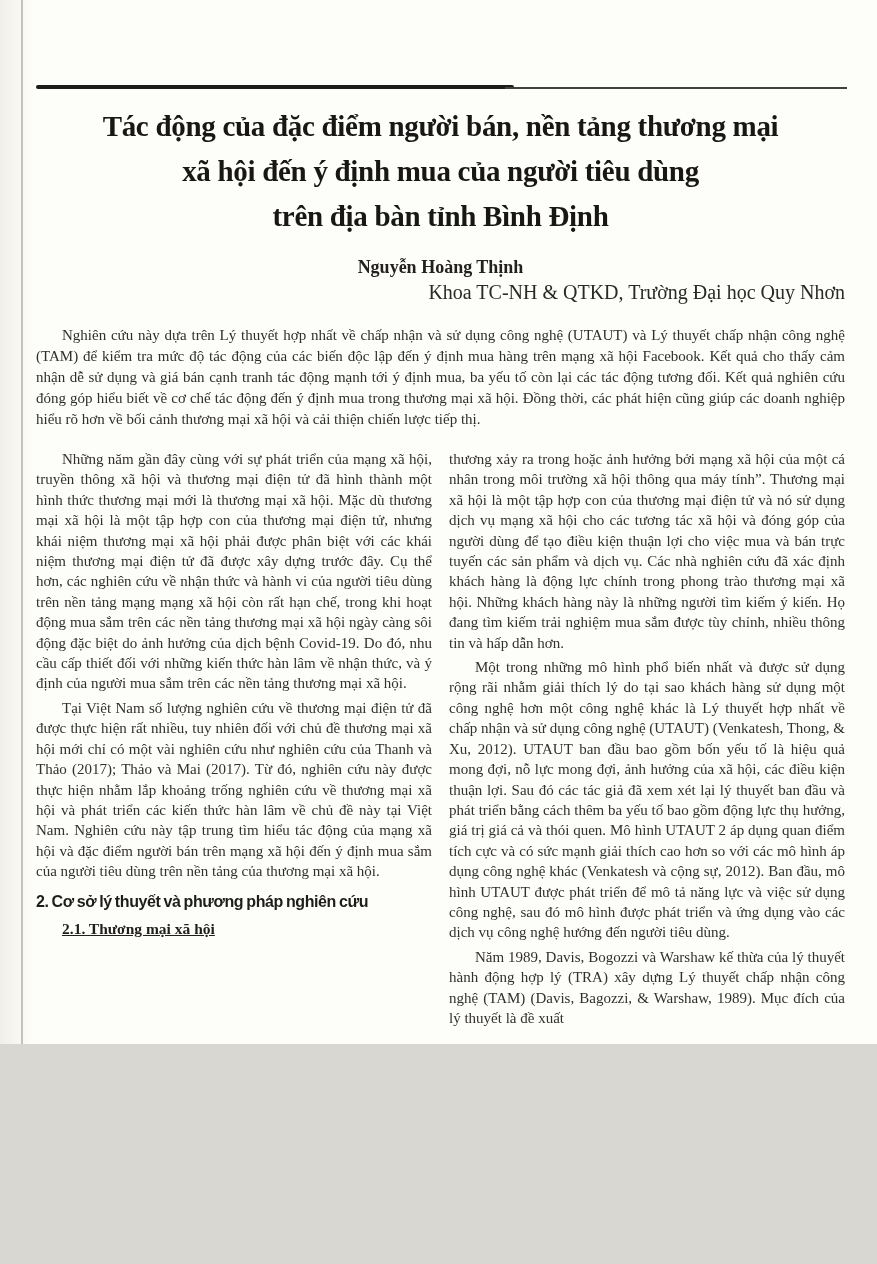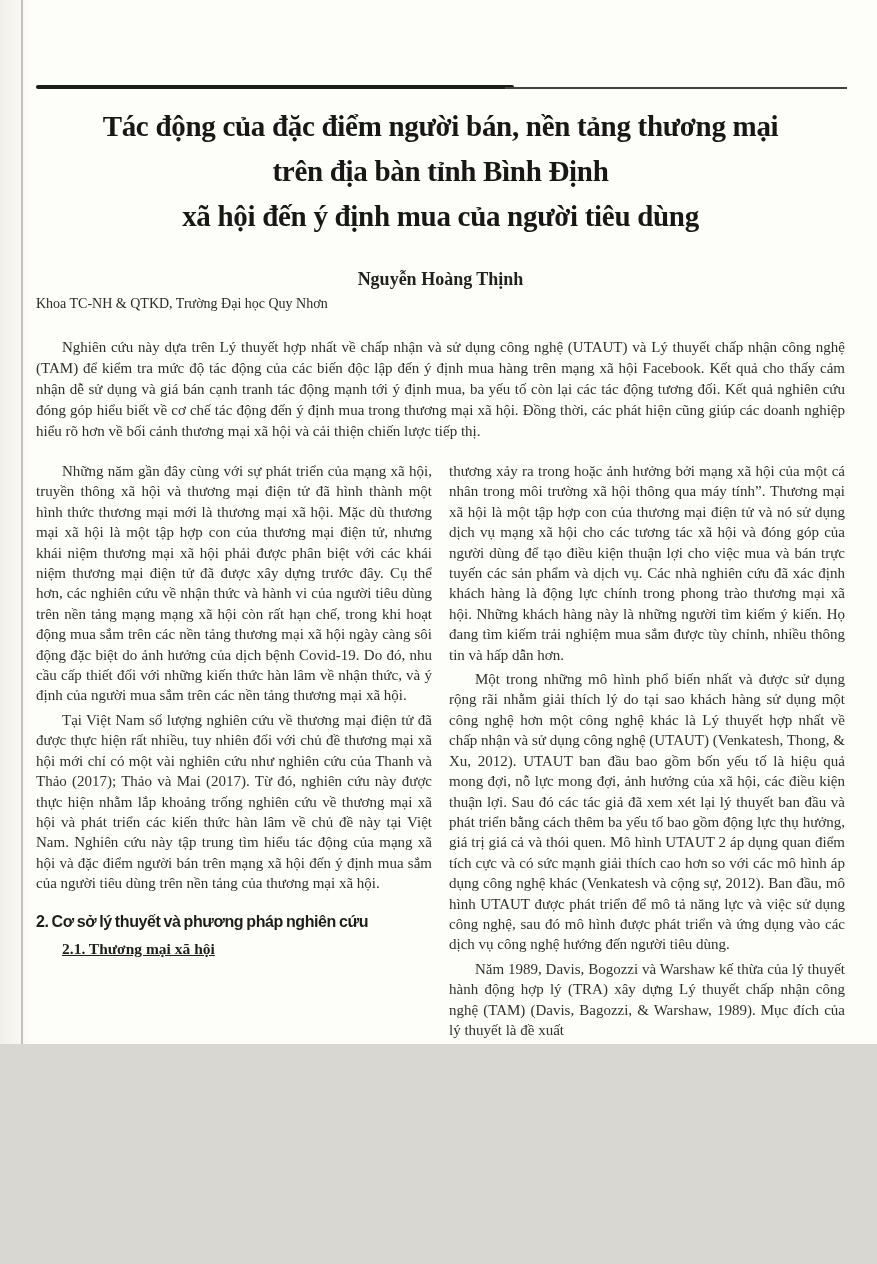--- a/index.html
+++ b/index.html
@@ -27,25 +27,25 @@
   }
   .content{position:absolute;top:104px;left:36px;right:32px;}
   .title{
     text-align:center;
     font-weight:bold;
     font-size:29px;line-height:45px;
     color:#181715;
     letter-spacing:-0.3px;
   }
   .author{
-    margin-top:28px;text-align:center;
+    margin-top:16px;text-align:center;
     font-weight:bold;font-size:18px;line-height:24px;color:#22211e;
   }
   .affiliation{
-    text-align:left;font-size:14px;line-height:26px;color:#2a2926;
+    text-align:right;font-size:20px;line-height:26px;color:#2a2926;
   }
   .funding-note{
     margin:26px auto 0;max-width:776px;
     text-align:center;font-style:italic;
     font-size:15.5px;line-height:22px;color:#2e2d29;
   }
   .abstract{
     margin-top:20px;
     text-align:justify;
     font-size:15px;line-height:21px;
@@ -60,21 +60,21 @@
     font-size:15px;line-height:20.4px;color:#32302c;
   }
   .col p{margin:4px 0 3px;text-indent:26px;}
   .col p.no-indent{text-indent:0;}
   .h-sans{
     font-family:"Liberation Sans",sans-serif;
     font-weight:bold;font-size:16px;line-height:22px;
     letter-spacing:-0.4px;word-spacing:-1px;
     color:#1e1d1b;margin:0 0 9px;
   }
-  .h-sans.mt{margin-top:17px;margin-bottom:5px;}
+  .h-sans.mt{margin-top:9px;margin-bottom:5px;}
   .h-sub{
     font-weight:bold;font-size:15.5px;line-height:21px;
     color:#1f1e1b;margin:2px 0 4px;text-indent:26px;text-decoration:underline;
   }
   .footer-journal{
     position:absolute;top:1196px;left:0;right:16px;
     text-align:center;
     font-family:"Liberation Sans",sans-serif;
     font-size:19px;color:#302f2c;
   }
@@ -89,22 +89,22 @@
 
 <div class="page">
   <div class="scan-edge"></div>
   <div class="rule-thick"></div>
   <div class="rule-thin"></div>
 
   <div class="content">
 
     <div class="title">
       <div>Tác động của đặc điểm người bán, nền tảng thương mại</div>
+      <div>xã hội đến ý định mua của người tiêu dùng</div>
       <div>trên địa bàn tỉnh Bình Định</div>
-      <div>xã hội đến ý định mua của người tiêu dùng</div>
     </div>
 
     <div class="author">Nguyễn Hoàng Thịnh</div>
     <div class="affiliation">Khoa TC-NH &amp; QTKD, Trường Đại học Quy Nhơn</div>
 
 
     <div class="abstract">Nghiên cứu này dựa trên Lý thuyết hợp nhất về chấp nhận và sử dụng công nghệ (UTAUT) và Lý thuyết chấp nhận công nghệ (TAM) để kiểm tra mức độ tác động của các biến độc lập đến ý định mua hàng trên mạng xã hội Facebook. Kết quả cho thấy cảm nhận dễ sử dụng và giá bán cạnh tranh tác động mạnh tới ý định mua, ba yếu tố còn lại các tác động tương đối. Kết quả nghiên cứu đóng góp hiểu biết về cơ chế tác động đến ý định mua trong thương mại xã hội. Đồng thời, các phát hiện cũng giúp các doanh nghiệp hiểu rõ hơn về bối cảnh thương mại xã hội và cải thiện chiến lược tiếp thị.</div>
 
     <div class="columns">
       <div class="col">

